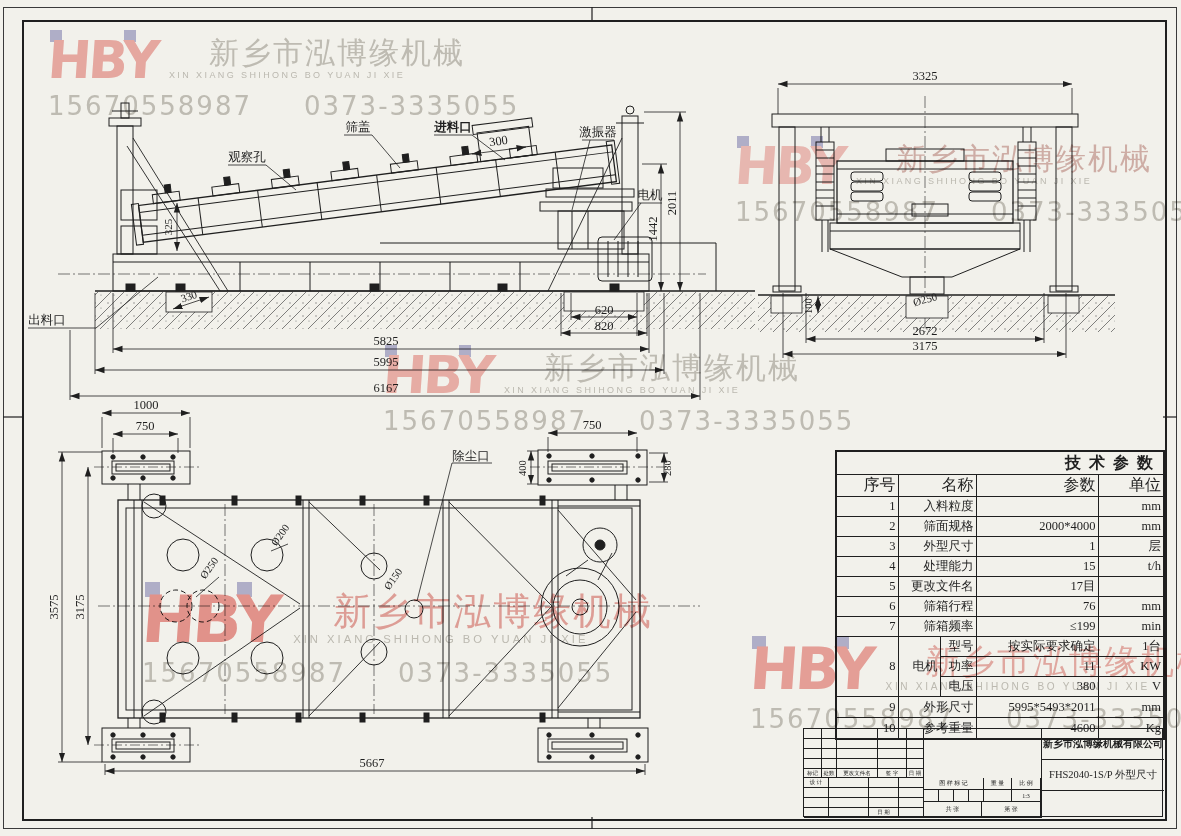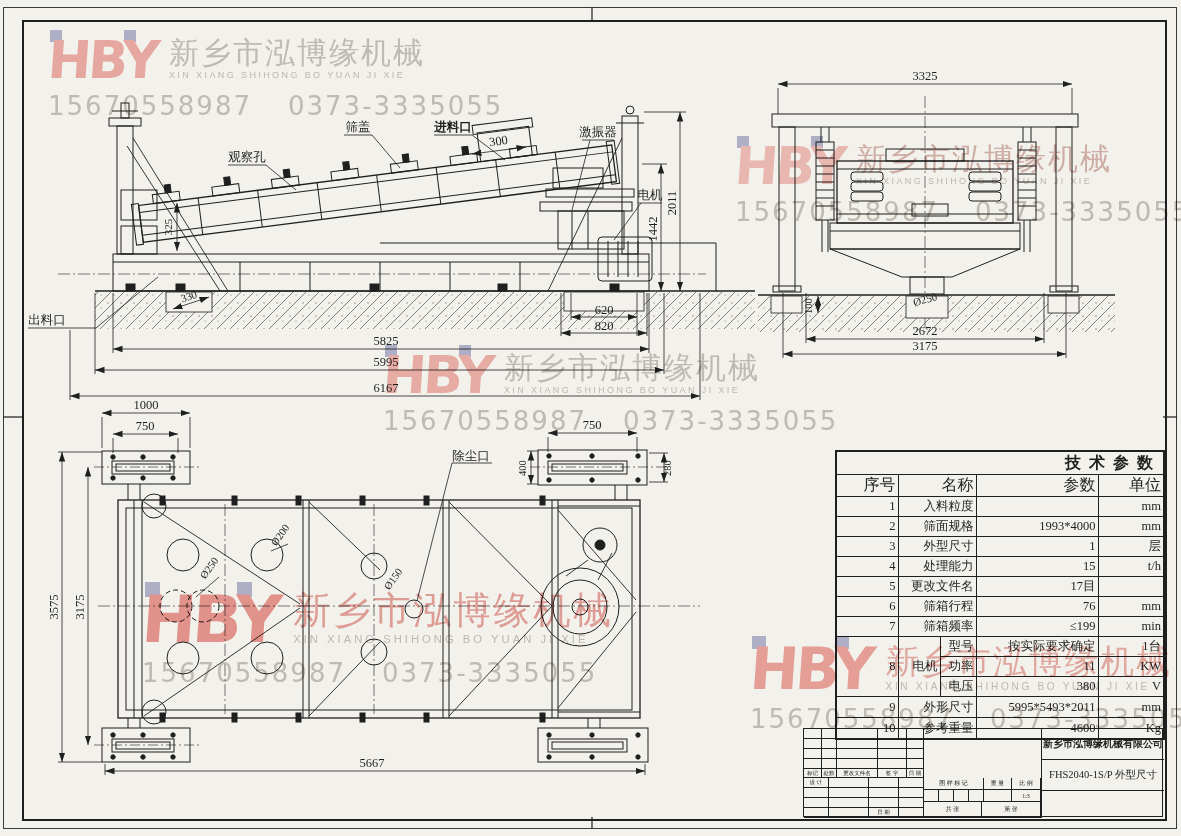--- a/index.html
+++ b/index.html
@@ -14,24 +14,24 @@
   .wm-row{display:flex;align-items:flex-start;gap:calc(12px*var(--s));}
   .wm-logo{position:relative;padding-top:calc(3px*var(--s));}
   .sq{position:absolute;width:calc(12px*var(--s));height:calc(12px*var(--s));background:#b9b8d8;}
   .sq1{left:calc(2px*var(--s));top:0;}
   .sq2{left:calc(76px*var(--s));top:0;}
   .hby{display:block;font-family:"DejaVu Sans",sans-serif;font-weight:bold;
        font-size:calc(52px*var(--s));line-height:1.05;letter-spacing:calc(-3px*var(--s));
        color:var(--hby);transform:skewX(-4deg);}
   .wm-names{padding-top:calc(7px*var(--s));}
   .wm-cn{font-size:calc(30px*var(--s));letter-spacing:calc(2px*var(--s));color:var(--cn);
-         line-height:1.08;font-family:Liberation Serif, serif;}
+         line-height:1.08;font-family:Liberation Sans, sans-serif;margin-left:40px;}
   .wm-en{font-size:calc(9px*var(--s));letter-spacing:calc(2.4px*var(--s));color:#c6c4bf;
          margin-top:calc(1px*var(--s));}
-  .wm-phones{display:flex;gap:36px;font-size:26px;color:#c8c6c1;letter-spacing:2px;
+  .wm-phones{display:flex;gap:52px;font-size:26px;color:#c8c6c1;letter-spacing:2px;
              margin-top:calc(3px*var(--s));font-family:"DejaVu Sans",sans-serif;}
 
   
   .spec{position:absolute;left:835px;top:450px;z-index:10;}
   .spec table{border-collapse:collapse;border:2px solid #1f1f1f;table-layout:fixed;
               font-family:"Liberation Serif",serif;}
   .spec td{border:1px solid #1f1f1f;text-align:right;vertical-align:middle;
            padding:0 2px;font-size:12.5px;height:19px;overflow:hidden;}
   .spec .t-title td{font-size:16px;letter-spacing:8px;height:22px;font-weight:bold;}
   .spec .t-head td{font-size:16px;height:21px;}
@@ -482,21 +482,21 @@
       </tr>
       <tr>
             <td>1</td>
             <td colspan="2">入料粒度</td>
             <td></td>
             <td>mm</td>
           </tr>
       <tr>
             <td>2</td>
             <td colspan="2">筛面规格</td>
-            <td>1993*4000</td>
+            <td>2000*4000</td>
             <td>mm</td>
           </tr>
       <tr>
             <td>3</td>
             <td colspan="2">外型尺寸</td>
             <td>1</td>
             <td>层</td>
           </tr>
       <tr>
             <td>4</td>

